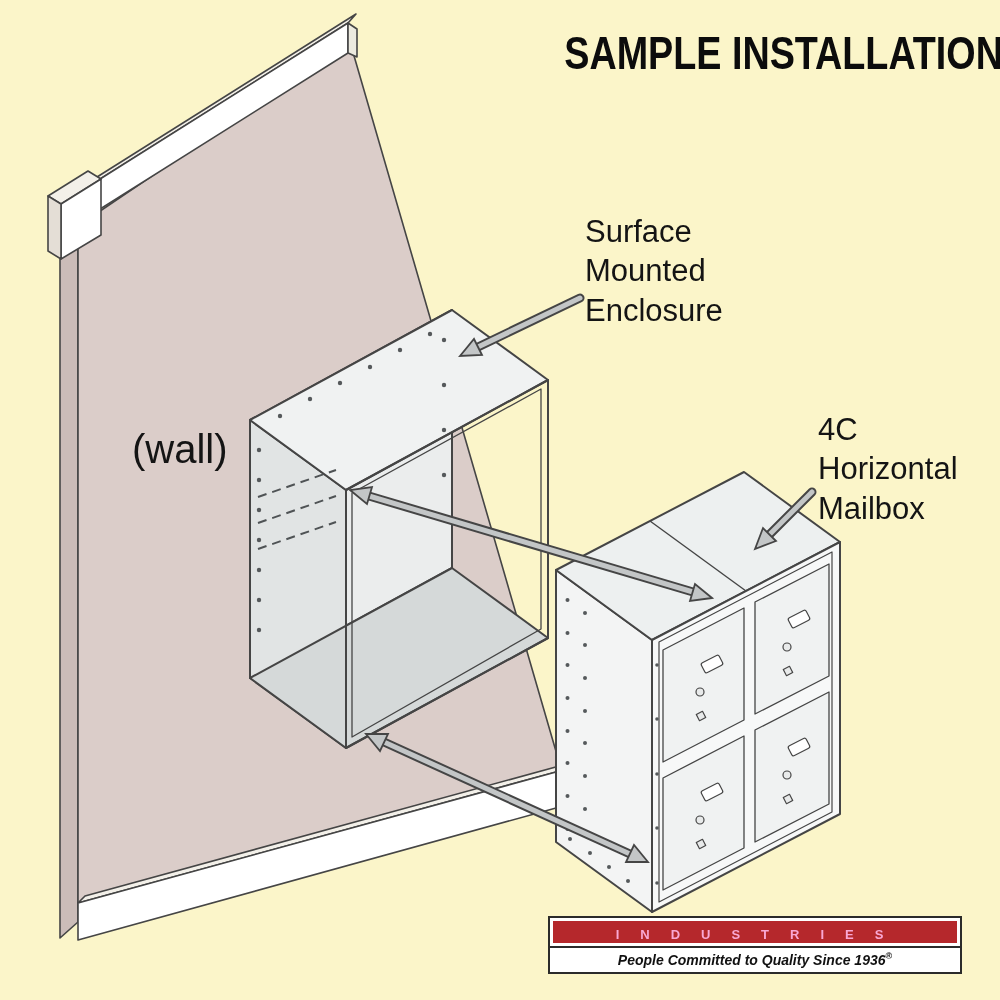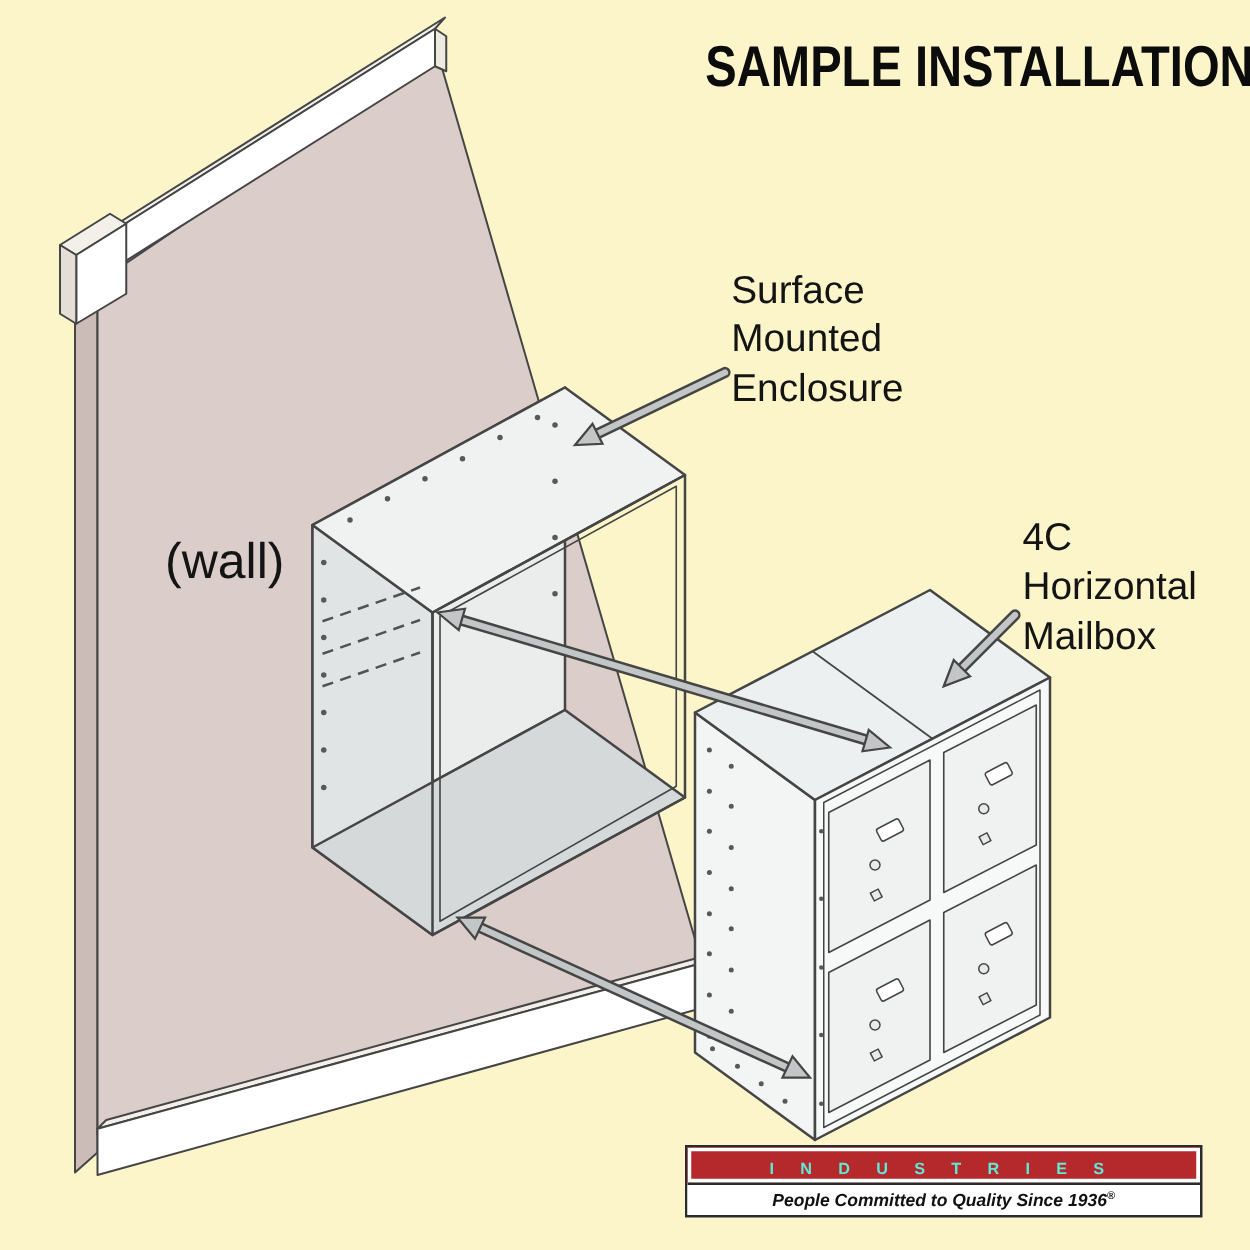--- a/index.html
+++ b/index.html
@@ -33,21 +33,21 @@
   .logo-red {
     background: var(--brand-red, #b5282c);
     box-shadow: inset 0 0 0 3px #fff;
     padding:6px 8px 5px; text-align:center;
   }
   .logo-name {
     font-size:42px; font-weight:700; color:#fff; letter-spacing:7px;
     line-height:1; text-shadow:3px 3px 0 rgba(80,10,12,0.5);
   }
   .logo-sub {
-    font-size:13px; font-weight:700; color:#5eead4; letter-spacing:21px;
+    font-size:13px; font-weight:700; color:#f9a8d4; letter-spacing:21px;
     line-height:1; margin-top:4px; padding-left:10px;
   }
   .logo-tagline {
     border-top:2px solid #2b2b2b; background:#fff; color:#111;
     font-style:italic; font-weight:700; font-size:14px; text-align:center;
     padding:3px 0 4px;
   }
   .logo-tagline sup { font-size:9px; font-style:normal; }
 </style>
 </head>

